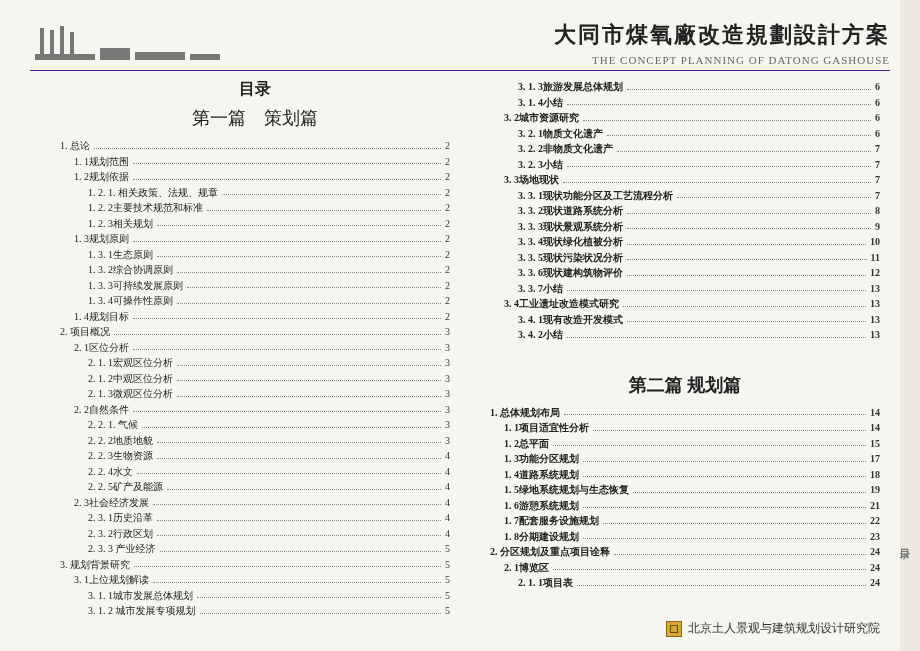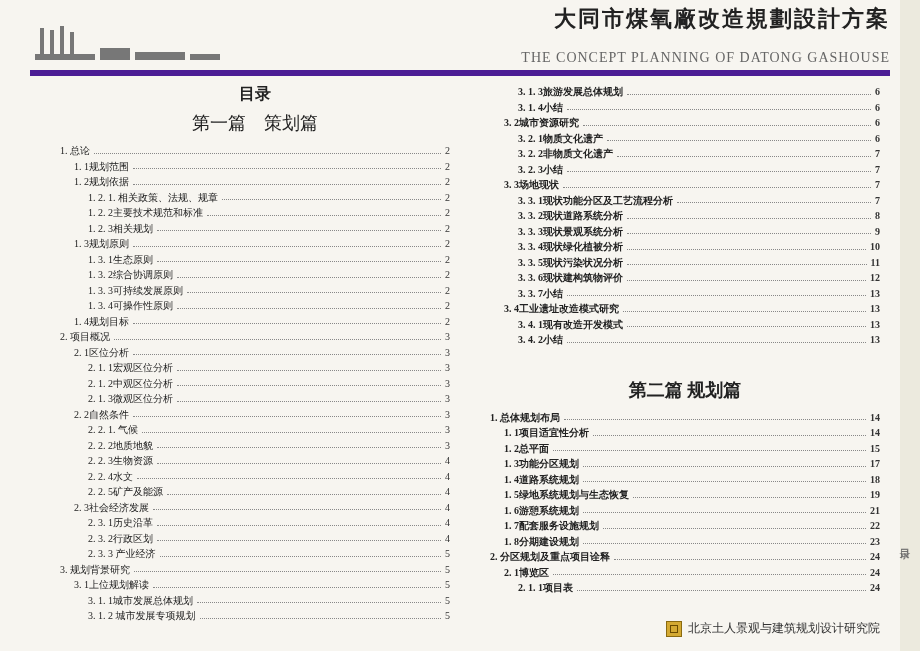--- a/index.html
+++ b/index.html
@@ -8,21 +8,21 @@
     width: 920px;
     height: 651px;
     background: #f7f5f0;
     font-family: "SimSun", "Songti SC", serif;
     position: relative;
     overflow: hidden;
   }
   .header {
     position: relative;
     height: 70px;
-    border-bottom: 6px solid #4c1d95;
+    border-bottom: 1px solid #4c1d95;
     margin: 0 30px 0 30px;
   }
   .logo {
     position: absolute;
     left: 0;
     bottom: 2px;
     width: 220px;
     height: 50px;
   }
   .logo svg { width: 220px; height: 50px; }
@@ -33,24 +33,24 @@
     text-align: right;
   }
   .title-cn {
     font-family: "KaiTi","STKaiti",serif;
     font-size: 22px;
     letter-spacing: 2px;
     color: #222;
     font-weight: bold;
   }
   .title-en {
-    font-size: 14px;
+    font-size: 11px;
     letter-spacing: 1px;
     color: #666;
-    margin-top: 16px;
+    margin-top: 4px;
   }
   .content {
     display: flex;
     padding: 8px 40px 0 60px;
   }
   .col {
     flex: 1;
     font-size: 10px;
     color: #222;
   }

